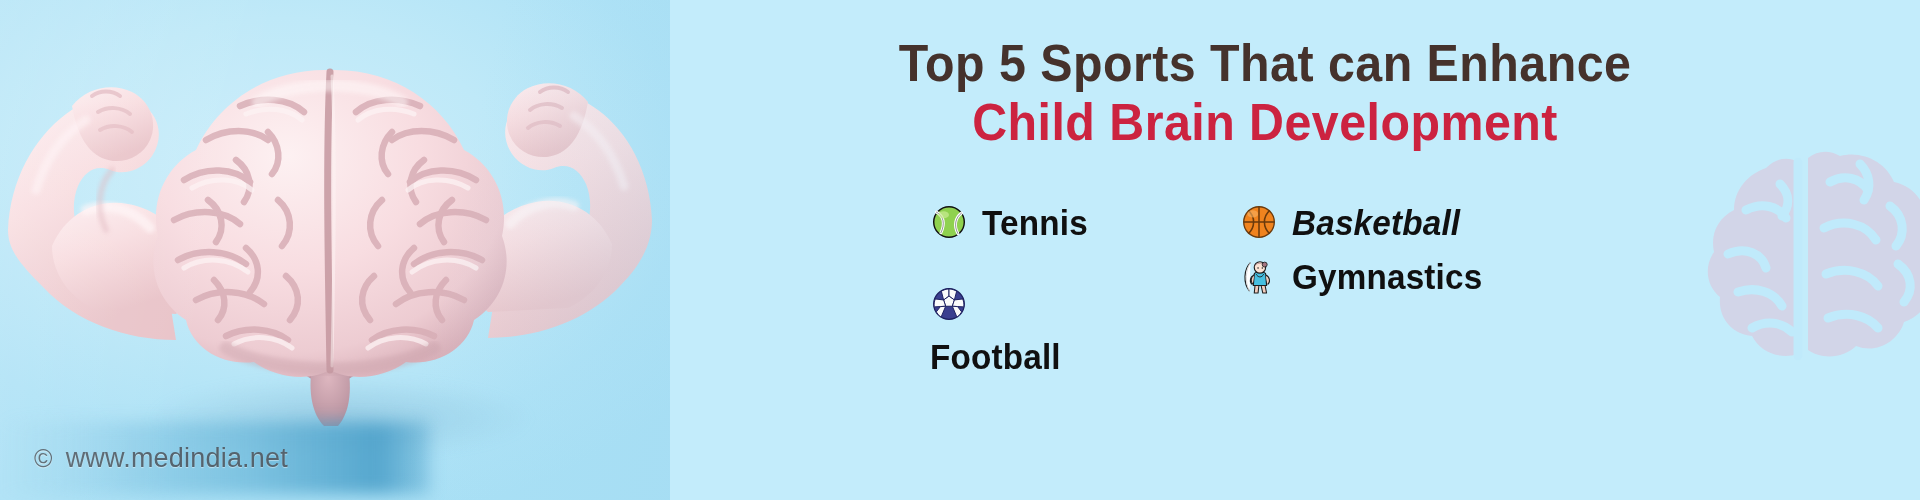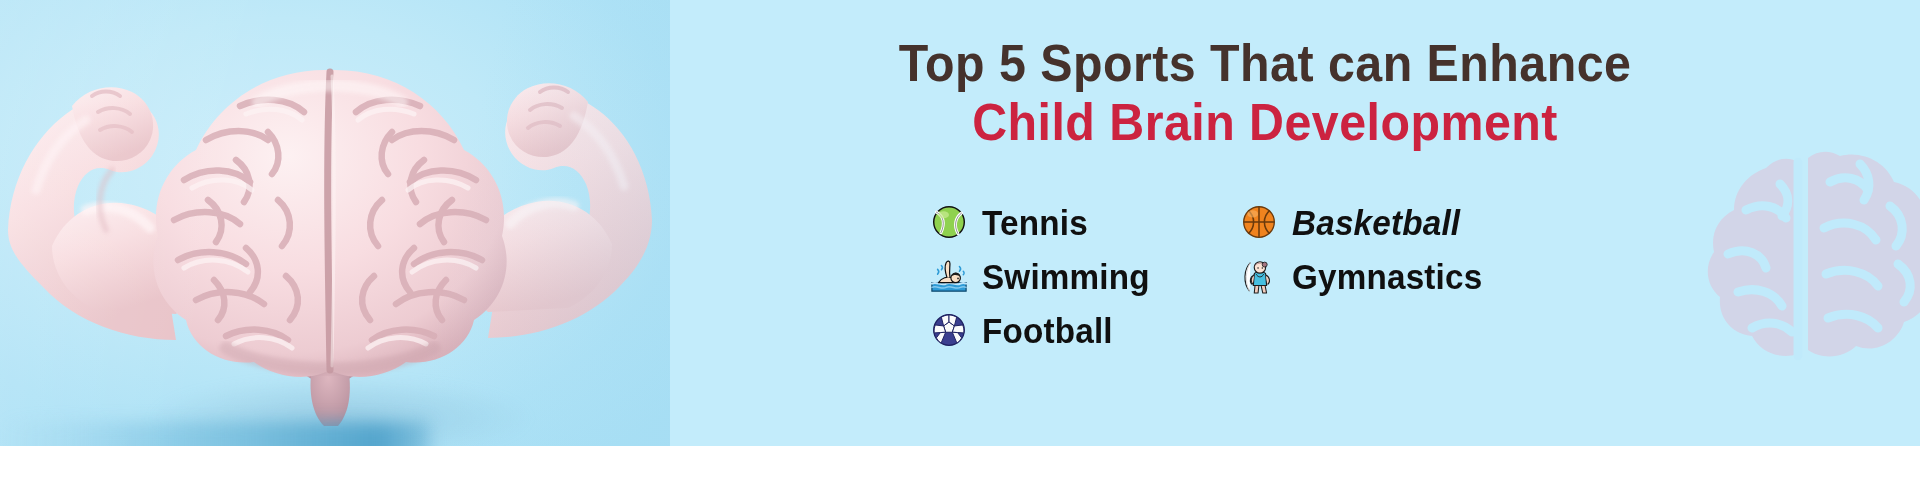--- a/index.html
+++ b/index.html
@@ -7,21 +7,21 @@
     padding: 0;
     background: #ffffff;
   }
   body {
     font-family: "Liberation Sans", sans-serif;
   }
 
   #banner {
     position: relative;
     width: 1920px;
-    height: 446px;
+    height: 500px;
     overflow: hidden;
     background: #fef9c3;
   }
 
   
   .panel-right {
     position: absolute;
     left: 670px;
     top: 0;
     width: 1250px;
@@ -162,21 +162,21 @@
     color: #101010;
     letter-spacing: 0.2px;
     transform: scaleX(0.95);
     transform-origin: left center;
     white-space: nowrap;
   }
 
   
   .cell-r1c1 { grid-column: 1; grid-row: 1; }
   .cell-r2c1 { grid-column: 1; grid-row: 2; }
-  .cell-r3c1 { grid-column: 1; grid-row: 3; }
+  .cell-r3c1 { grid-column: 1; grid-row: 3; flex-direction: column; }
   .cell-r1c2 { grid-column: 2; grid-row: 1; font-style: italic; }
   .cell-r2c2 { grid-column: 2; grid-row: 2; }
 </style>
 </head>
 <body>
 
 <div id="banner">
 
   <div class="panel-right"></div>
 
@@ -402,44 +402,20 @@
           <path d="M20 3 L20 37" stroke="#6b3a0c" stroke-width="1.7" fill="none"></path>
           <path d="M3 20 L37 20" stroke="#6b3a0c" stroke-width="1.7" fill="none"></path>
           <path d="M8 7 C16 14 16 26 8 33" stroke="#6b3a0c" stroke-width="1.7" fill="none"></path>
           <path d="M32 7 C24 14 24 26 32 33" stroke="#6b3a0c" stroke-width="1.7" fill="none"></path>
           <ellipse cx="13" cy="11" rx="6" ry="4" fill="#f9b263" opacity="0.6"></ellipse>
         </svg>
       </span>
       <span class="sport-label">Basketball</span>
     </div>
 
-    <div class="sport-item cell-r2c1">
-      <span class="sport-icon">
-        <svg viewBox="0 0 40 40" width="38" height="38" aria-hidden="true">
-
-          <path d="M2 27 L38 27 L38 36 L2 36 Z" fill="#2e9bd6" stroke="#10496e" stroke-width="1.3"></path>
-          <path d="M2 28 C7 25 12 31 17 28 C22 25 27 31 32 28 C35 26.5 37 27.5 38 28" fill="none" stroke="#bfe6fa" stroke-width="2.1" stroke-linecap="round"></path>
-          <path d="M2 32 C7 29 12 35 17 32 C22 29 27 35 32 32 C35 30.5 37 31.5 38 32" fill="none" stroke="#9ad6f5" stroke-width="1.6" stroke-linecap="round" opacity="0.8"></path>
-
-          <path d="M9 27 C12 22 18 20 24 22 L26 27 Z" fill="#fae0c6" stroke="#111" stroke-width="1.2" stroke-linejoin="round"></path>
-
-          <path d="M18 22 C16 16 15 10 17 6 C18.5 3.5 21 4 21 7 C21 11 20 16 21 21" fill="#fae0c6" stroke="#111" stroke-width="1.3" stroke-linejoin="round"></path>
-
-          <circle cx="27" cy="22" r="5" fill="#fae0c6" stroke="#111" stroke-width="1.2"></circle>
-          <path d="M22.5 20.5 C23 15.5 31.5 15 32 21 C30 18.5 24.5 18 22.5 20.5 Z" fill="#1d1d1d"></path>
-          <circle cx="29.5" cy="22.5" r="0.9" fill="#1d1d1d"></circle>
-
-          <path d="M8 13 C9.5 14.5 9.5 16.5 8 18" stroke="#2e9bd6" stroke-width="1.6" fill="none" stroke-linecap="round"></path>
-          <path d="M12 9 C13.5 10.5 13.5 12 12 13.5" stroke="#2e9bd6" stroke-width="1.6" fill="none" stroke-linecap="round"></path>
-          <path d="M31 10 C32.5 11.5 32.5 13.5 31 15" stroke="#2e9bd6" stroke-width="1.6" fill="none" stroke-linecap="round"></path>
-          <path d="M35 15 C36.2 16.2 36.2 17.6 35 18.8" stroke="#2e9bd6" stroke-width="1.5" fill="none" stroke-linecap="round"></path>
-        </svg>
-      </span>
-      <span class="sport-label">Swimming</span>
-    </div>
 
     <div class="sport-item cell-r2c2">
       <span class="sport-icon">
         <svg viewBox="0 0 40 40" width="38" height="38" aria-hidden="true">
 
           <path d="M11 6 C4 13 3 27 10 36" fill="#ffffff" stroke="#1d1d1d" stroke-width="1.2"></path>
           <path d="M11 6 C6 13 5 27 10 36" fill="none" stroke="#d8d8d8" stroke-width="1"></path>
 
           <path d="M16 28 L15 38 L19 38 L20 29 Z" fill="#f3cdbd" stroke="#1d1d1d" stroke-width="1.1" stroke-linejoin="round"></path>
           <path d="M22 29 L24 38 L28 38 L26 28 Z" fill="#f3cdbd" stroke="#1d1d1d" stroke-width="1.1" stroke-linejoin="round"></path>

